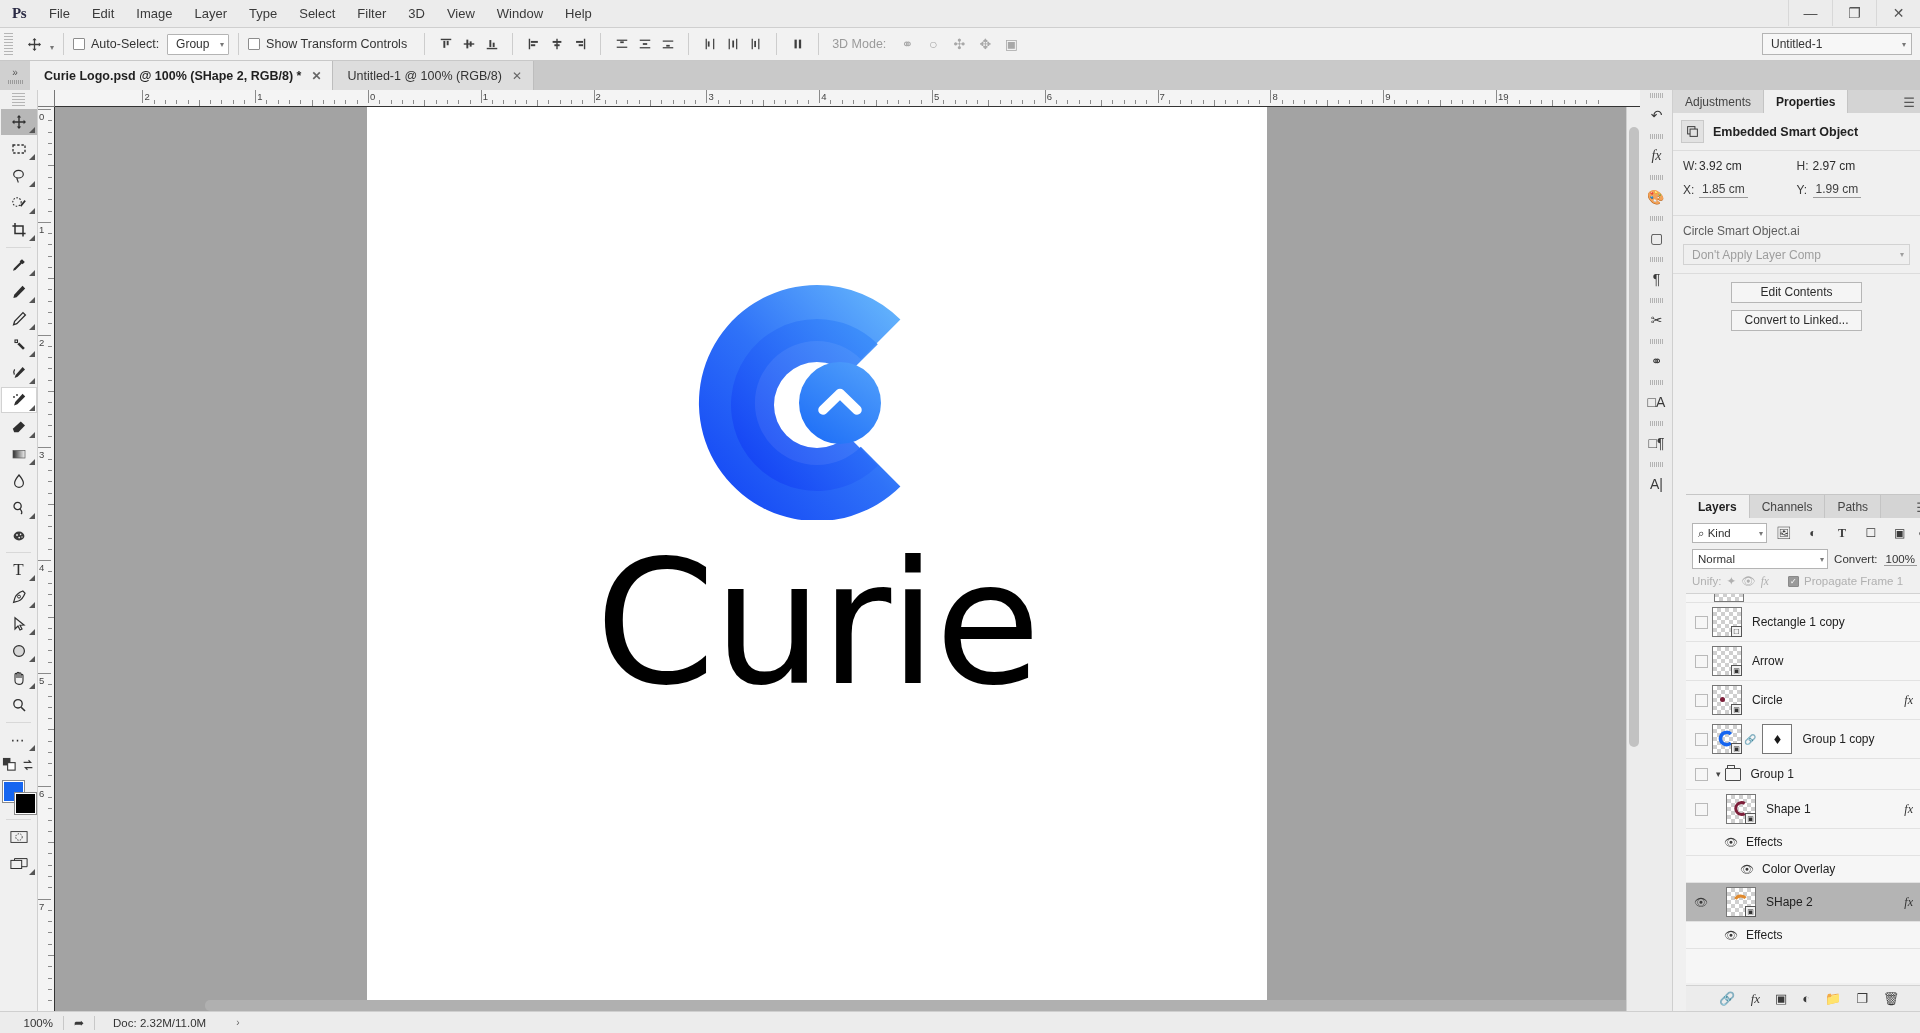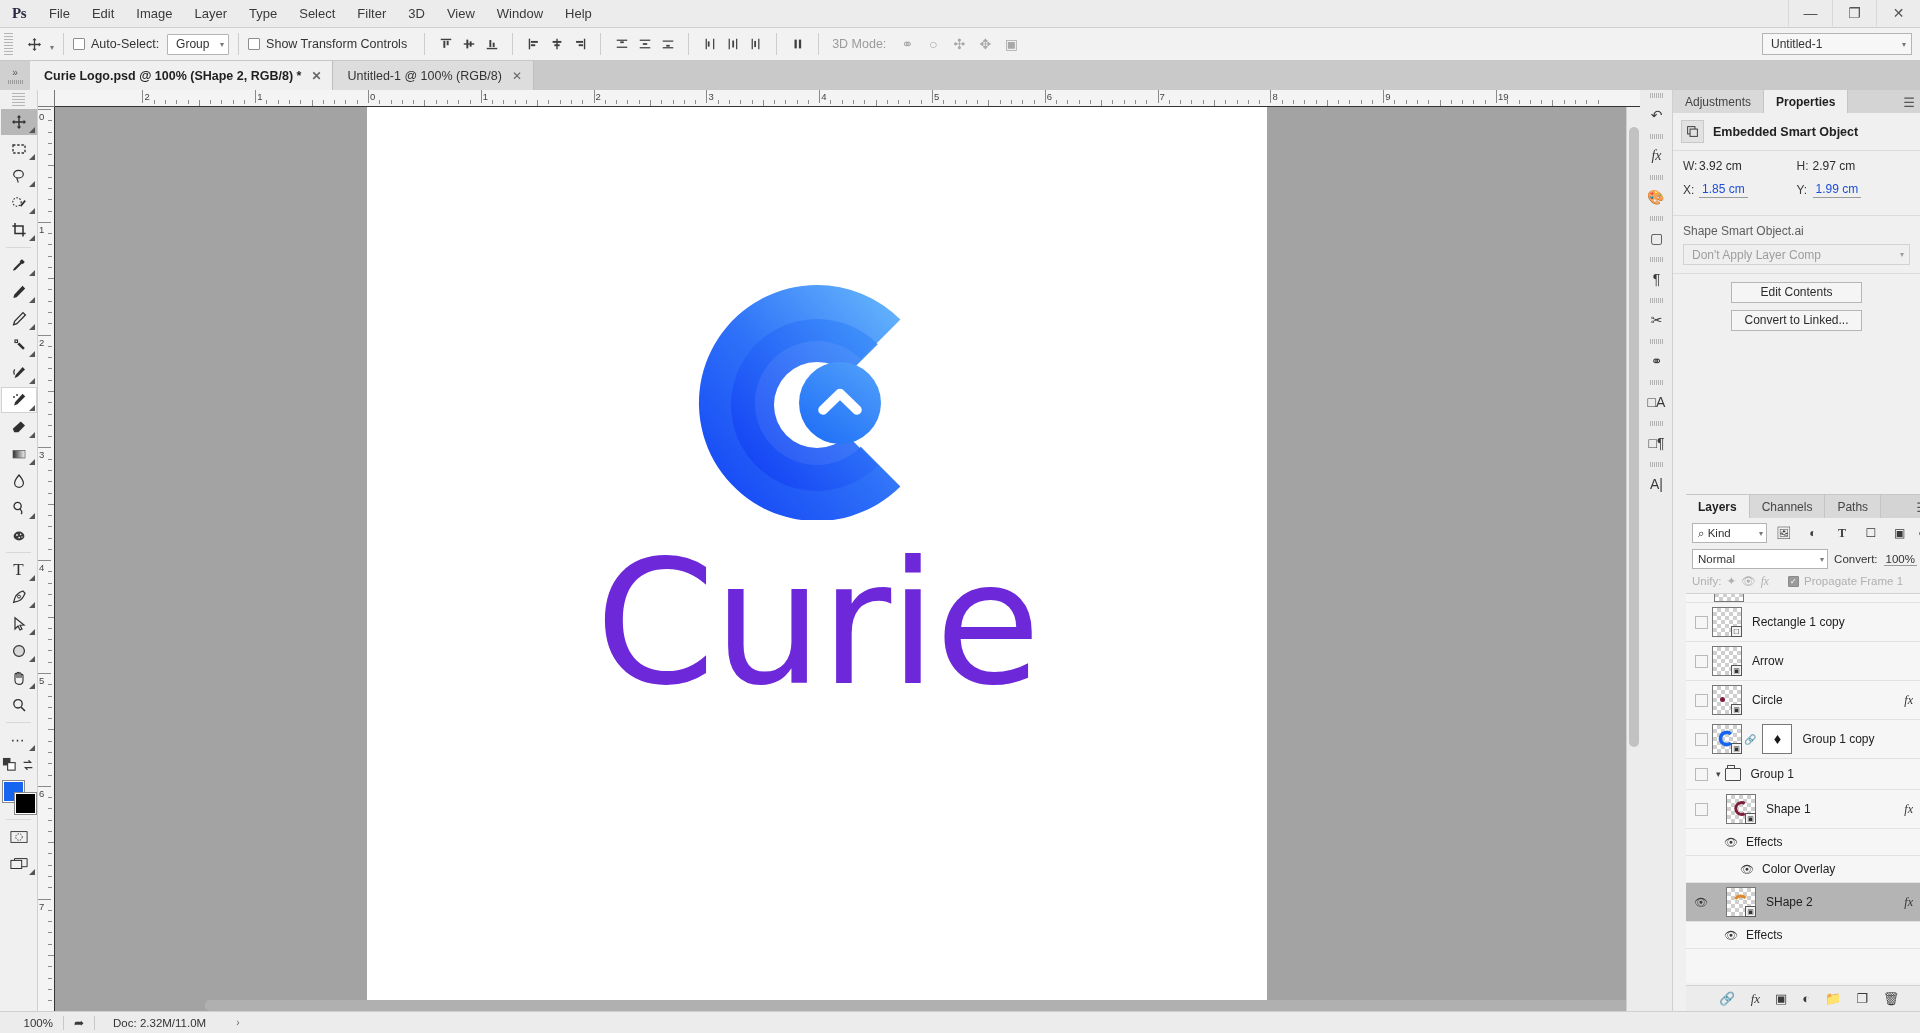--- a/index.html
+++ b/index.html
@@ -130,21 +130,21 @@
   .tick { position:absolute; top:0; width:1px; background:#8a8a8a; }
   .tickv { position:absolute; left:0; height:1px; background:#8a8a8a; }
   .rlabel { position:absolute; font-size:9.5px; color:#444; top:1px; padding-left:2px; }
   .rlabelv { position:absolute; font-size:9.5px; color:#444; left:1px; }
   .canvas-scroll { position:absolute; left:17px; top:17px; width:1585px; height:904px; background:#a3a3a3; overflow:hidden;}
   .artboard { position:absolute; left:312px; top:0px; width:900px; height:908px; background:#fff; }
 
   .logo-wrap { position:absolute; left:50%; top:178px; transform:translateX(-50%);
                width:560px; display:flex; flex-direction:column; align-items:center; }
   .wordmark {
-    font-family:"DejaVu Sans", sans-serif; font-size:172px; color:#6d28d9;
+    font-family:"DejaVu Sans", sans-serif; font-size:172px; color:#000000;
     letter-spacing:-2px; line-height:1; font-weight:500; margin-top:18px;
   }
 
   
   .vscroll { position:absolute; right:0; top:17px; width:14px; height:904px; background:#ececec; border-left:1px solid #cfcfcf;}
   .vthumb { position:absolute; left:2px; top:20px; width:10px; height:620px; background:#c2c2c2; border-radius:5px;}
   .hscroll-bottom { position:absolute; left:150px; bottom:0; width:1430px; height:11px; background:#b0b0b0; border-radius:5px;}
 
   
   .rail { position:absolute; left:1640px; top:90px; width:33px; height:921px;
@@ -163,21 +163,21 @@
   .pmenu { position:absolute; right:6px; top:5px; font-size:13px; color:#555; letter-spacing:-1px;}
   .prop-head { display:flex; align-items:center; gap:9px; padding:7px 8px; background:#f0f0f0;}
   .prop-ico { width:23px; height:23px; background:#e2e2e2; border:1px solid #c9c9c9;
               display:flex; align-items:center; justify-content:center; font-size:12px; color:#3a3a3a;}
   .prop-title { font-size:12.5px; font-weight:bold; color:#222;}
   .prop-sec { border-top:1px solid #dcdcdc; padding:8px 10px; }
   .prop-row { display:flex; align-items:center; margin-bottom:9px; }
   .pf { display:flex; align-items:center; width:50%; }
   .pf .lab { font-size:12px; color:#3a3a3a; width:16px;}
   .pf .val { font-size:12px; color:#2b2b2b; }
-  .pf .valu { font-size:12px; color:#1d4ed8; border-bottom:1px solid #9b9b9b; padding:0 3px 1px 3px; }
+  .pf .valu { font-size:12px; color:#404040; border-bottom:1px solid #9b9b9b; padding:0 3px 1px 3px; }
   .smart-name { font-size:12px; color:#5d5d5d; margin-bottom:6px;}
   .comp-select { height:21px; border:1px solid #d2d2d2; background:#efefef;
                  display:flex; align-items:center; justify-content:space-between;
                  padding:0 5px 0 8px; font-size:12px; color:#9e9e9e;}
   .pbtn { display:block; width:131px; margin:0 auto 7px auto; height:21px;
           border:1px solid #b6b6b6; background:#f5f5f5; font-size:12px; color:#2b2b2b;
           line-height:19px; text-align:center; }
 
   
   .layers { position:absolute; left:13px; top:404px; width:247px; height:517px; background:#f0f0f0;
@@ -962,21 +962,21 @@
           <span class="valu">1.85 cm</span>
         </span>
         <span class="pf">
           <span class="lab">Y:</span>
           <span class="valu">1.99 cm</span>
         </span>
       </div>
     </div>
 
     <div class="prop-sec">
-      <div class="smart-name">Shape Smart Object.ai</div>
+      <div class="smart-name">Circle Smart Object.ai</div>
       <div class="comp-select">
         <span>Don't Apply Layer Comp</span>
         <span style="font-size:8px;color:#9e9e9e">▾</span>
       </div>
     </div>
 
     <div class="prop-sec">
       <div class="pbtn">Edit Contents</div>
       <div class="pbtn">Convert to Linked...</div>
     </div>

